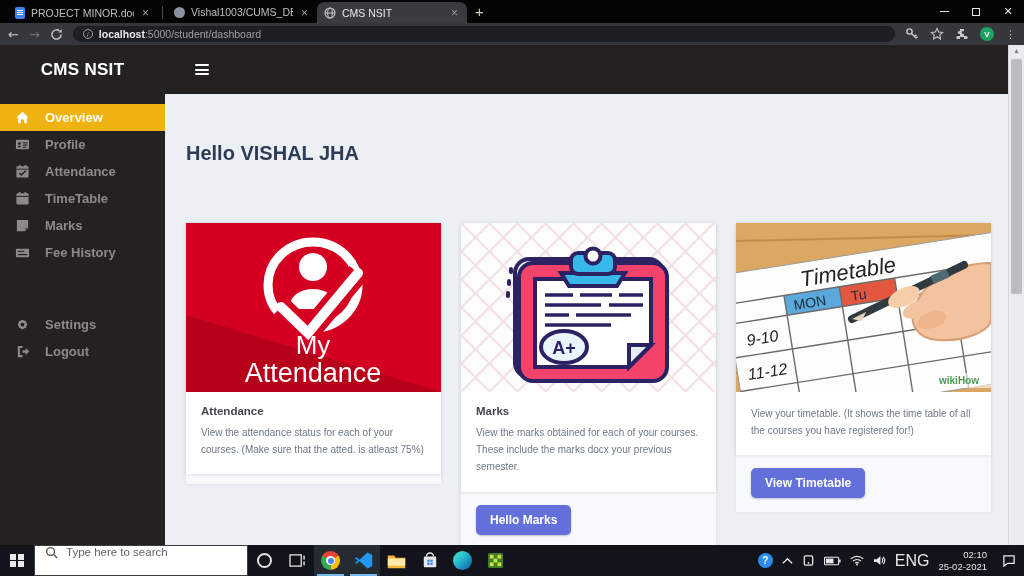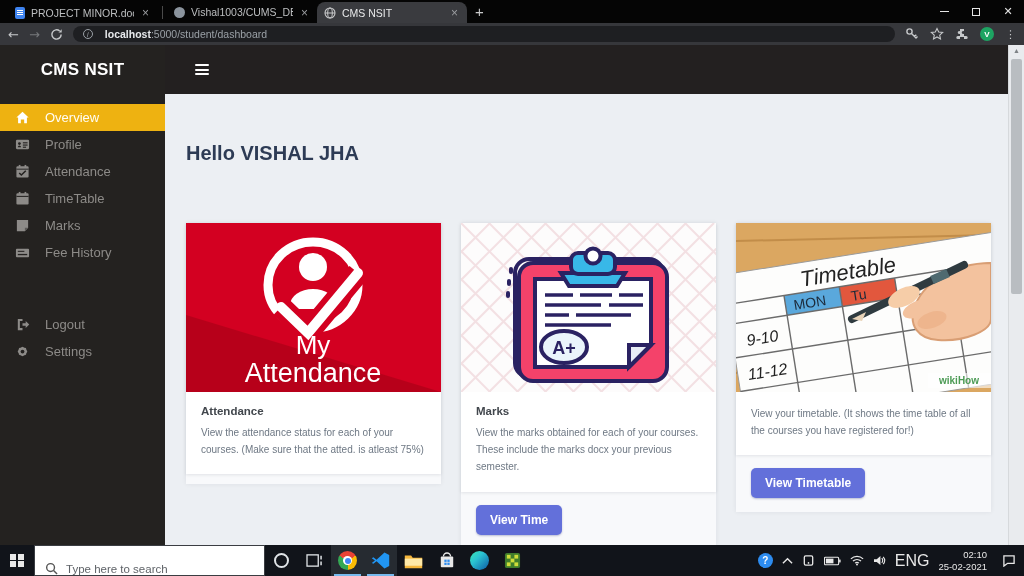--- a/index.html
+++ b/index.html
@@ -20,34 +20,34 @@
   .win-min-glyph { width:9px; height:1px; background:#e6e6e6; }
   .win-max-glyph { width:8px; height:8px; border:1px solid #e6e6e6; }
   .favicon-docs { width:10px; height:12px; background:#3e84f1; border-radius:2px; position:relative; flex:none; }
   .favicon-docs::after { content:""; position:absolute; left:2px; top:3px; width:6px; height:1px; background:#fff; box-shadow:0 2px 0 #fff, 0 4px 0 #fff; }
   .favicon-gh { width:11px; height:11px; background:#8b949e; border-radius:50%; flex:none; }
   .favicon-globe { flex:none; }
 
   .toolbar { position:absolute; left:0; top:23px; width:1024px; height:22px; background:#36373b; display:flex; align-items:center; padding:0 8px; gap:10px; }
   .nav-ic { color:#c6c8ca; font-size:13px; line-height:1; font-family:"DejaVu Sans", sans-serif; }
   .nav-ic.dim { color:#77797c; }
-  .urlbar { flex:1; height:16px; background:#1e1f22; border-radius:9px; display:flex; align-items:center; padding:0 10px; gap:12px; }
+  .urlbar { flex:1; height:16px; background:#1e1f22; border-radius:9px; display:flex; align-items:center; padding:0 10px; gap:6px; }
   .info-ic { width:10px; height:10px; border:1px solid #9aa0a6; border-radius:50%; color:#9aa0a6; font-size:7px; display:flex; align-items:center; justify-content:center; font-style:italic; flex:none; }
   .url-text { font-size:10.5px; color:#9aa0a6; white-space:nowrap; }
   .url-text b { color:#e8eaed; font-weight:bold; }
   .tb-right { display:flex; align-items:center; gap:11px; }
   .avatar { width:14px; height:14px; border-radius:50%; background:#1da462; color:#fff; font-size:8px; font-weight:bold; display:flex; align-items:center; justify-content:center; }
   .dots { color:#c6c8ca; font-size:11px; letter-spacing:0; }
 
   
   .page { position:absolute; left:0; top:45px; width:1024px; height:500px; display:flex; }
   .sidebar { width:165px; background:#242220; flex:none; display:flex; flex-direction:column; }
   .brand { color:#fff; font-size:17px; font-weight:bold; text-align:center; padding:15px 0 14px; letter-spacing:.3px; }
   .nav { margin-top:10px; }
-  .nav-item { display:flex; align-items:center; height:27px; padding-left:15px; gap:15px; color:#8d8b88; font-size:13px; font-weight:normal; }
+  .nav-item { display:flex; align-items:center; height:27px; padding-left:15px; gap:15px; color:#8d8b88; font-size:13px; font-weight:bold; }
   .nav-item svg { flex:none; }
   .nav-item.active { background:#eeb211; color:#fffdf6; }
   .nav-footer { margin-top:45px; }
 
   .main { flex:1; min-width:0; display:flex; flex-direction:column; }
   .topbar { height:49px; background:#232020; display:flex; align-items:center; padding-left:30px; flex:none; }
   .burger { display:flex; flex-direction:column; gap:2.5px; }
   .burger span { width:14px; height:2px; background:#fff; border-radius:1px; }
   .content { flex:1; background:#eceff3; padding:24px 0 0 21px; overflow:hidden; }
   .greeting { font-size:20px; font-weight:bold; color:#2d3b55;margin-top:24px; }
@@ -63,21 +63,21 @@
 
   .scrollbar { width:16px; flex:none; background:#e9ebee; border-left:1px solid #d6d9dc; position:relative; }
   .sb-arrow { position:absolute; top:2px; left:0; width:15px; text-align:center; color:#7e8286; font-size:7px; }
   .sb-thumb { position:absolute; top:14px; left:2px; width:11px; height:235px; background:#b9bdc1; border-radius:2px; }
 
   
   .taskbar { position:absolute; left:0; top:545px; width:1024px; height:31px; background:#11141a; display:flex; align-items:center; }
   .start { width:34px; height:31px; display:flex; align-items:center; justify-content:center; }
   .win-logo { display:grid; grid-template-columns:6px 6px; grid-template-rows:6px 6px; gap:1.5px; }
   .win-logo i { background:#e8e8e8; }
-  .tb-search { width:231px; height:31px; background:#ffffff; border:1px solid #3a3d42; display:flex; align-items:flex-end; gap:8px; padding:0 10px; }
+  .tb-search { width:214px; height:31px; background:#ffffff; border:1px solid #3a3d42; display:flex; align-items:flex-start; gap:8px; padding:0 10px; }
   .tb-search span { color:#5f6368; font-size:11.5px; }
   .task-ic { width:33px; height:31px; display:flex; align-items:center; justify-content:center; position:relative; }
   .task-ic.open { background:#262b31; }
   .task-ic.open::after { content:""; position:absolute; bottom:0; left:3px; right:3px; height:2px; background:#76b9ed; }
   .chrome-ball { width:19px; height:19px; border-radius:50%; background:conic-gradient(from -60deg, #ea4335 0 120deg, #fbbc05 0 240deg, #34a853 0 360deg); display:flex; align-items:center; justify-content:center; }
   .chrome-ball i { width:9px; height:9px; border-radius:50%; background:#fff; display:flex; align-items:center; justify-content:center; }
   .chrome-ball i b { width:6px; height:6px; border-radius:50%; background:#4285f4; }
   .edge-ball { width:19px; height:19px; border-radius:50%; background:linear-gradient(135deg,#3be8b0 0%,#2bc3d2 38%,#0c59a4 100%); }
   .cortana-ring { width:15px; height:15px; border:2px solid #dfe3e6; border-radius:50%; }
   .tray { margin-left:auto; display:flex; align-items:center; gap:9px; padding-right:8px; }
@@ -207,34 +207,34 @@
               <rect x="1" y="4" width="14" height="9" rx="1" fill="currentColor"></rect>
               <rect x="3" y="6.2" width="7" height="1.1" fill="#242220"></rect>
               <rect x="3" y="9.5" width="10" height="1.4" fill="#242220"></rect>
             </svg>
           <span>Fee History</span>
         </div>
       </div>
       <div class="nav nav-footer">
         <div class="nav-item">
           <svg width="15" height="15" viewBox="0 0 16 16">
-              <path d="M3 2h5v2.2H5.2v7.6H8V14H3z" fill="currentColor"></path>
-              <path d="M8 6.6h3.4V4.3L15.2 8l-3.8 3.7V9.4H8z" fill="currentColor"></path>
-            </svg>
-          <span>Logout</span>
-        </div>
-        <div class="nav-item">
-          <svg width="15" height="15" viewBox="0 0 16 16">
               <g fill="currentColor">
                 <rect x="4" y="4" width="8" height="8" rx="1.5"></rect>
                 <rect x="4" y="4" width="8" height="8" rx="1.5" transform="rotate(45 8 8)"></rect>
               </g>
               <circle cx="8" cy="8" r="2" fill="#242220"></circle>
             </svg>
           <span>Settings</span>
+        </div>
+        <div class="nav-item">
+          <svg width="15" height="15" viewBox="0 0 16 16">
+              <path d="M3 2h5v2.2H5.2v7.6H8V14H3z" fill="currentColor"></path>
+              <path d="M8 6.6h3.4V4.3L15.2 8l-3.8 3.7V9.4H8z" fill="currentColor"></path>
+            </svg>
+          <span>Logout</span>
         </div>
       </div>
     </div>
 
     <div class="main">
       <div class="topbar">
         <div class="burger">
             <span></span>
             <span></span>
             <span></span>
@@ -323,21 +323,21 @@
                     <rect x="46" y="56" width="4" height="7" rx="2"></rect>
                     <rect x="45" y="68" width="4" height="7" rx="2"></rect>
                   </g>
               </svg>
               <div class="card-body">
                 <div class="card-title">Marks</div>
                 <div class="card-desc">View the marks obtained for each of your courses. These include the marks docx your previous semester.</div>
               </div>
             </div>
             <div class="card-action">
-              <button class="btn">View Time</button>
+              <button class="btn">Hello Marks</button>
             </div>
           </div>
 
           <div class="card-col">
             <div class="card-main">
               <svg class="card-img" viewBox="0 0 255 169">
                 <rect width="255" height="169" fill="#dba761"></rect>
                 <g stroke="#c28d49" stroke-width="2">
                     <line x1="0" y1="18" x2="255" y2="12"></line>
                     <line x1="0" y1="58" x2="255" y2="50"></line>

